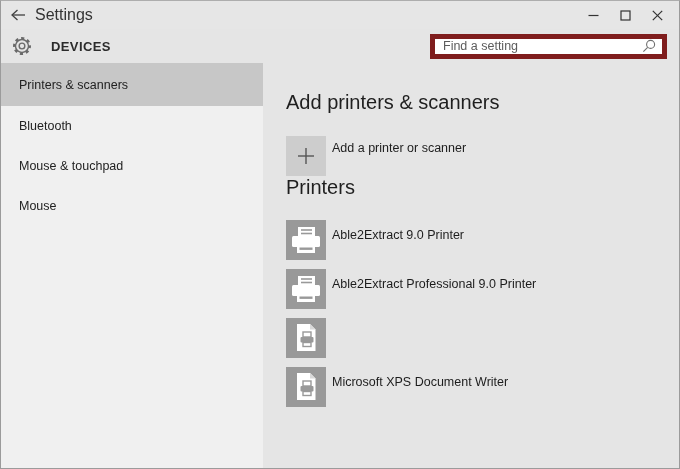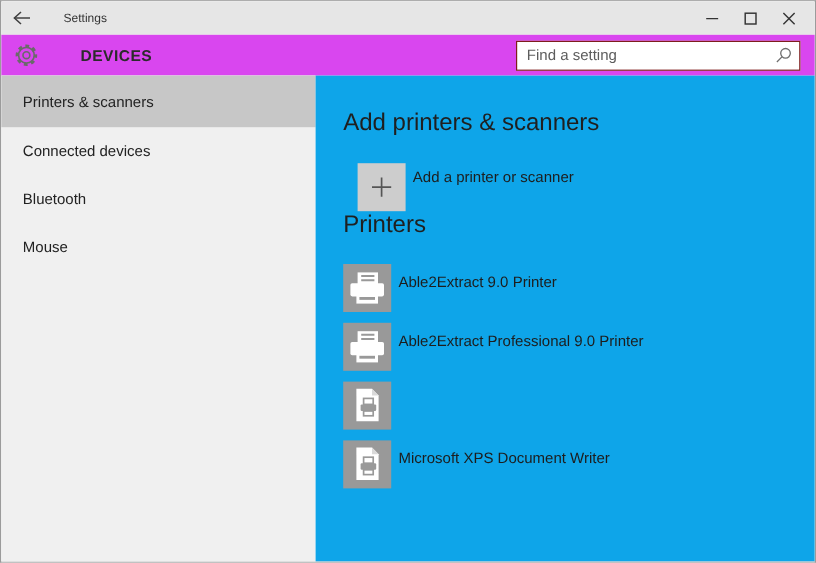--- a/index.html
+++ b/index.html
@@ -26,58 +26,56 @@
     display: flex;
     align-items: center;
     flex: 0 0 auto;
   }
   .back-btn {
     width: 34px; height: 28px;
     display: flex; align-items: center; justify-content: center;
     cursor: default;
   }
   .win-title {
-    font-size: 10px;
+    font-size: 16px;
     color: #333333;
-    margin-left: 18px;
   }
   .tb-spacer { flex: 1; }
   .win-ctrl {
     width: 32px; height: 28px;
     display: flex; align-items: center; justify-content: center;
   }
   .win-ctrl.close { margin-right: 6px; }
   
   .header {
     height: 34px;
-    background: #d946ef;
+    background: #e5e5e5;
     display: flex;
     align-items: center;
     flex: 0 0 auto;
-    gap: 16px;
   }
   .gear-wrap {
     width: 22px; height: 22px;
     margin-left: 10px;
     display: flex; align-items: center; justify-content: center;
   }
   .page-title {
     margin-left: 18px;
     font-size: 13px;
     font-weight: 700;
     letter-spacing: 0.4px;
     color: #2b2b2b;
   }
   .hd-spacer { flex: 1; }
   .searchbox {
     width: 237px;
     height: 25px;
     margin-right: 12px;
     background: #ffffff;
-    border: 1px solid #7f1d1d;
+    border: 5px solid #7f1d1d;
     display: flex;
     align-items: center;
   }
   .searchbox input {
     flex: 1;
     border: none;
     outline: none;
     background: transparent;
     font-family: "Liberation Sans", "DejaVu Sans", sans-serif;
     font-size: 12.5px;
@@ -105,37 +103,36 @@
     font-size: 12.5px;
     color: #222222;
     cursor: default;
   }
   .side-item.selected {
     height: 43px;
     background: #c7c7c7;
   }
   .content {
     flex: 1;
-    background: #0ea5e9;
+    background: #e5e5e5;
     padding: 28px 0 0 23px;
     overflow: hidden;
   }
   .section-heading {
     font-size: 20px;
     font-weight: 300;
     line-height: 23px;
     color: #1f1f1f;
   }
   .heading-printers { }
   .add-row {
     margin-top: 22px;
     display: flex;
     align-items: flex-start;
     cursor: default;
-    margin-left: 12px;
   }
   .add-tile {
     width: 40px; height: 40px;
     background: #cdcdcd;
     display: flex; align-items: center; justify-content: center;
     flex: 0 0 40px;
   }
   .row-label {
     margin-left: 6px;
     margin-top: 5px;
@@ -218,24 +215,24 @@
     </div>
   </div>
 
   <div class="bodyrow">
 
     <div class="sidebar">
       <div class="side-item selected">
         <span>Printers &amp; scanners</span>
       </div>
       <div class="side-item">
-        <span>Connected devices</span>
+        <span>Bluetooth</span>
       </div>
       <div class="side-item">
-        <span>Bluetooth</span>
+        <span>Mouse &amp; touchpad</span>
       </div>
       <div class="side-item">
         <span>Mouse</span>
       </div>
     </div>
 
     <div class="content">
 
       <div class="section-heading">Add printers &amp; scanners</div>
 

